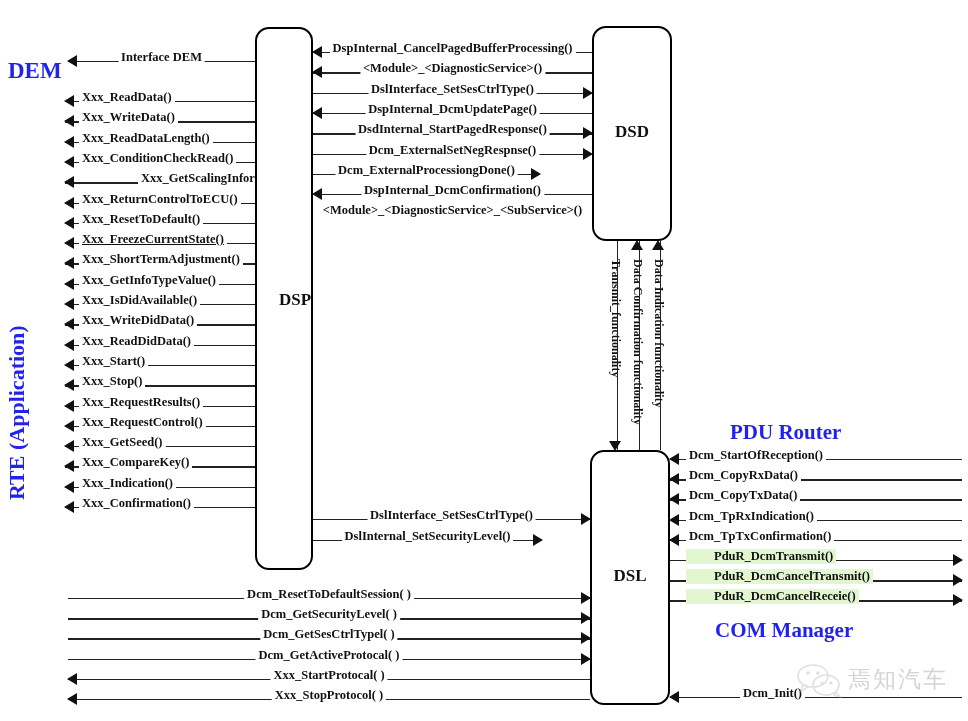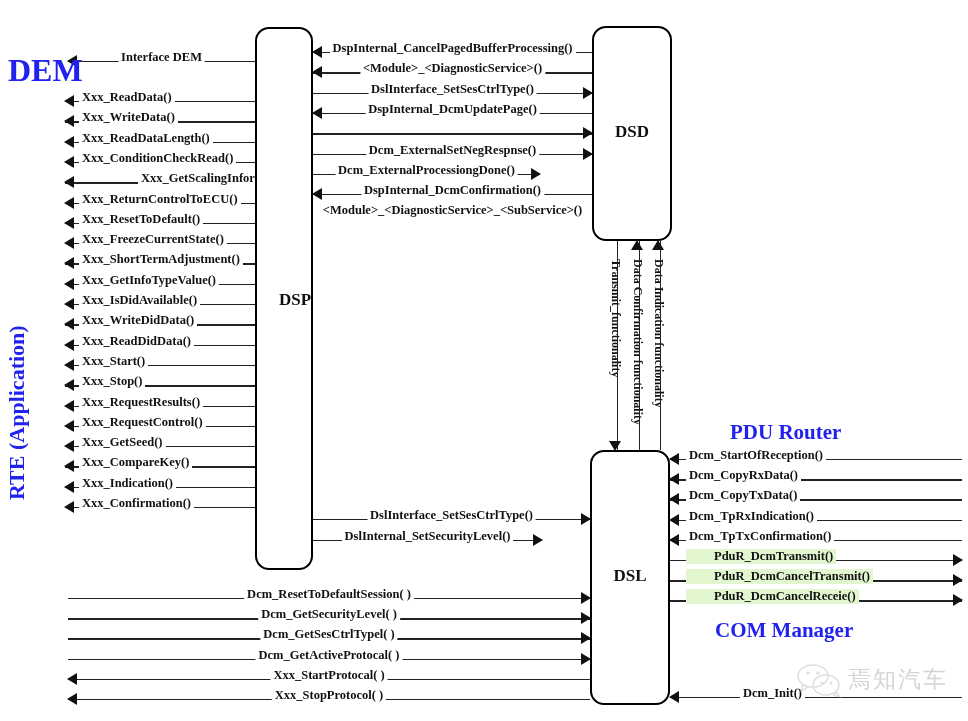--- a/index.html
+++ b/index.html
@@ -46,21 +46,21 @@
   .watermark{position:absolute;z-index:9;opacity:.42;pointer-events:none;
      color:#9a9a9a;font-size:23px;font-family:"Liberation Sans",sans-serif;
      white-space:nowrap;letter-spacing:2px;}
   .wm-bubble{position:absolute;z-index:9;opacity:.40;}
 </style>
 </head>
 <body>
 
 <div id="stage">
 
-  <div class="group-title" id="dem-title" style="left:8px;top:52px;font-size:32px;">DEM</div>
+  <div class="group-title" id="dem-title" style="left:8px;top:58px;font-size:23px;">DEM</div>
 
   <div class="group-title vertical-title" id="rte-title" style="left: 4px; top: 500px; font-size: 22px; transform: rotate(-90deg);">RTE (Application)</div>
 
   <div class="group-title" id="pdur-title" style="left:730px;top:420px;font-size:21px;">PDU Router</div>
 
   <div class="group-title" id="comm-title" style="left:715px;top:618px;font-size:21px;">COM Manager</div>
 
   <div class="module-box" style="left:255px;top:27px;width:58px;height:543px;"></div>
   <div class="module-label" style="left:255px;top:290px;width:80px;">DSP</div>
 
@@ -109,21 +109,21 @@
         <div class="arrow-label" style="left: 14px;">Xxx_ReturnControlToECU()</div>
       </div>
       <div class="arrow-row" style="left: 65px; top: 215.8px; width: 190px;">
         <div class="arrow-line"></div>
         <div class="arrow-head left"></div>
         <div class="arrow-label" style="left: 14px;">Xxx_ResetToDefault()</div>
       </div>
       <div class="arrow-row" style="left: 65px; top: 236.1px; width: 190px;">
         <div class="arrow-line"></div>
         <div class="arrow-head left"></div>
-        <div class="arrow-label" style="left: 14px;">Xxx_FreezeCurrentState()</div>
+        <div class="arrow-label" style="left: 14px; text-decoration: underline;">Xxx_FreezeCurrentState()</div>
       </div>
       <div class="arrow-row" style="left: 65px; top: 256.4px; width: 190px;">
         <div class="arrow-line"></div>
         <div class="arrow-head left"></div>
         <div class="arrow-label" style="left: 14px;">Xxx_ShortTermAdjustment()</div>
       </div>
       <div class="arrow-row" style="left: 65px; top: 276.7px; width: 190px;">
         <div class="arrow-line"></div>
         <div class="arrow-head left"></div>
         <div class="arrow-label" style="left: 14px;">Xxx_GetInfoTypeValue()</div>
@@ -201,20 +201,21 @@
         <div class="arrow-label" style="left: 50%; transform: translateX(-50%);">DslInterface_SetSesCtrlType()</div>
       </div>
       <div class="arrow-row" style="left: 313px; top: 105.9px; width: 279px;">
         <div class="arrow-line"></div>
         <div class="arrow-head left"></div>
         <div class="arrow-label" style="left: 50%; transform: translateX(-50%);">DspInternal_DcmUpdatePage()</div>
       </div>
       <div class="arrow-row" style="left: 313px; top: 126.2px; width: 279px;">
         <div class="arrow-line"></div>
         <div class="arrow-head right"></div>
+        <div class="arrow-label" style="left: 50%; transform: translateX(-50%);">DsdInternal_StartPagedResponse()</div>
       </div>
       <div class="arrow-row" style="left: 313px; top: 146.5px; width: 279px;">
         <div class="arrow-line"></div>
         <div class="arrow-head right"></div>
         <div class="arrow-label" style="left: 50%; transform: translateX(-50%);">Dcm_ExternalSetNegRespnse()</div>
       </div>
       <div class="arrow-row" style="left: 313px; top: 166.8px; width: 227px;">
         <div class="arrow-line"></div>
         <div class="arrow-head right"></div>
         <div class="arrow-label" style="left: 50%; transform: translateX(-50%);">Dcm_ExternalProcessiongDone()</div>

